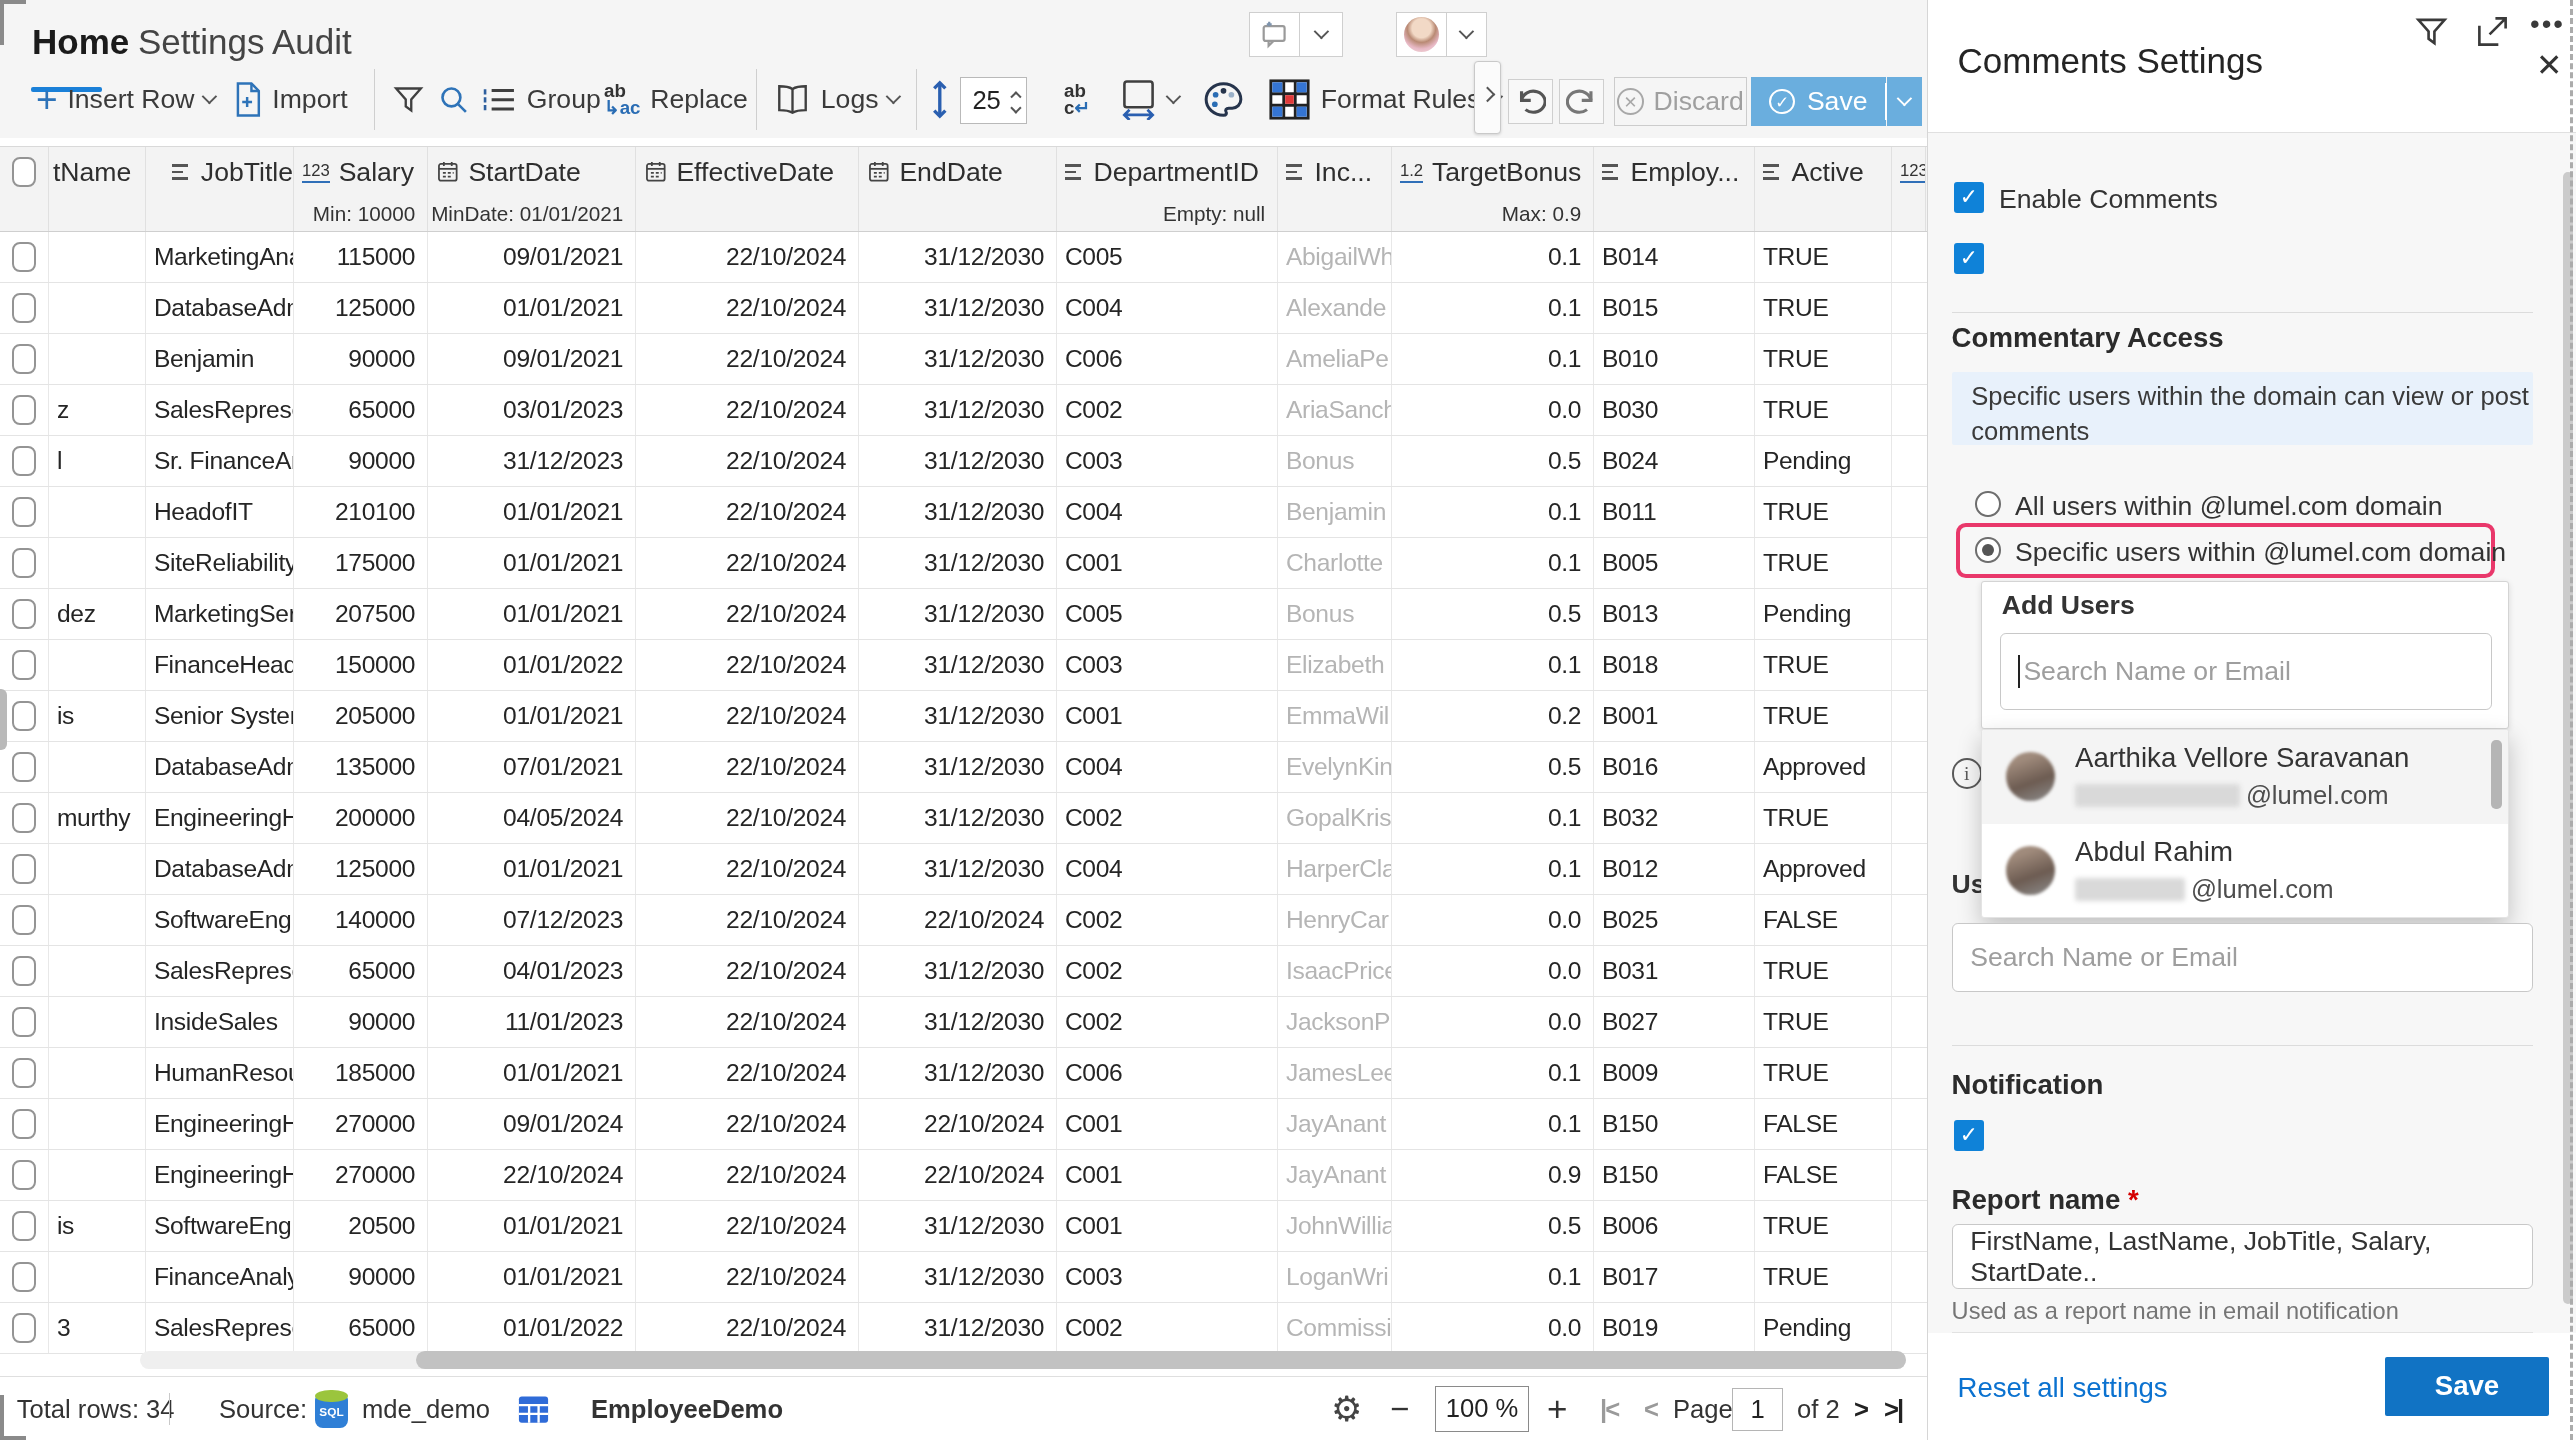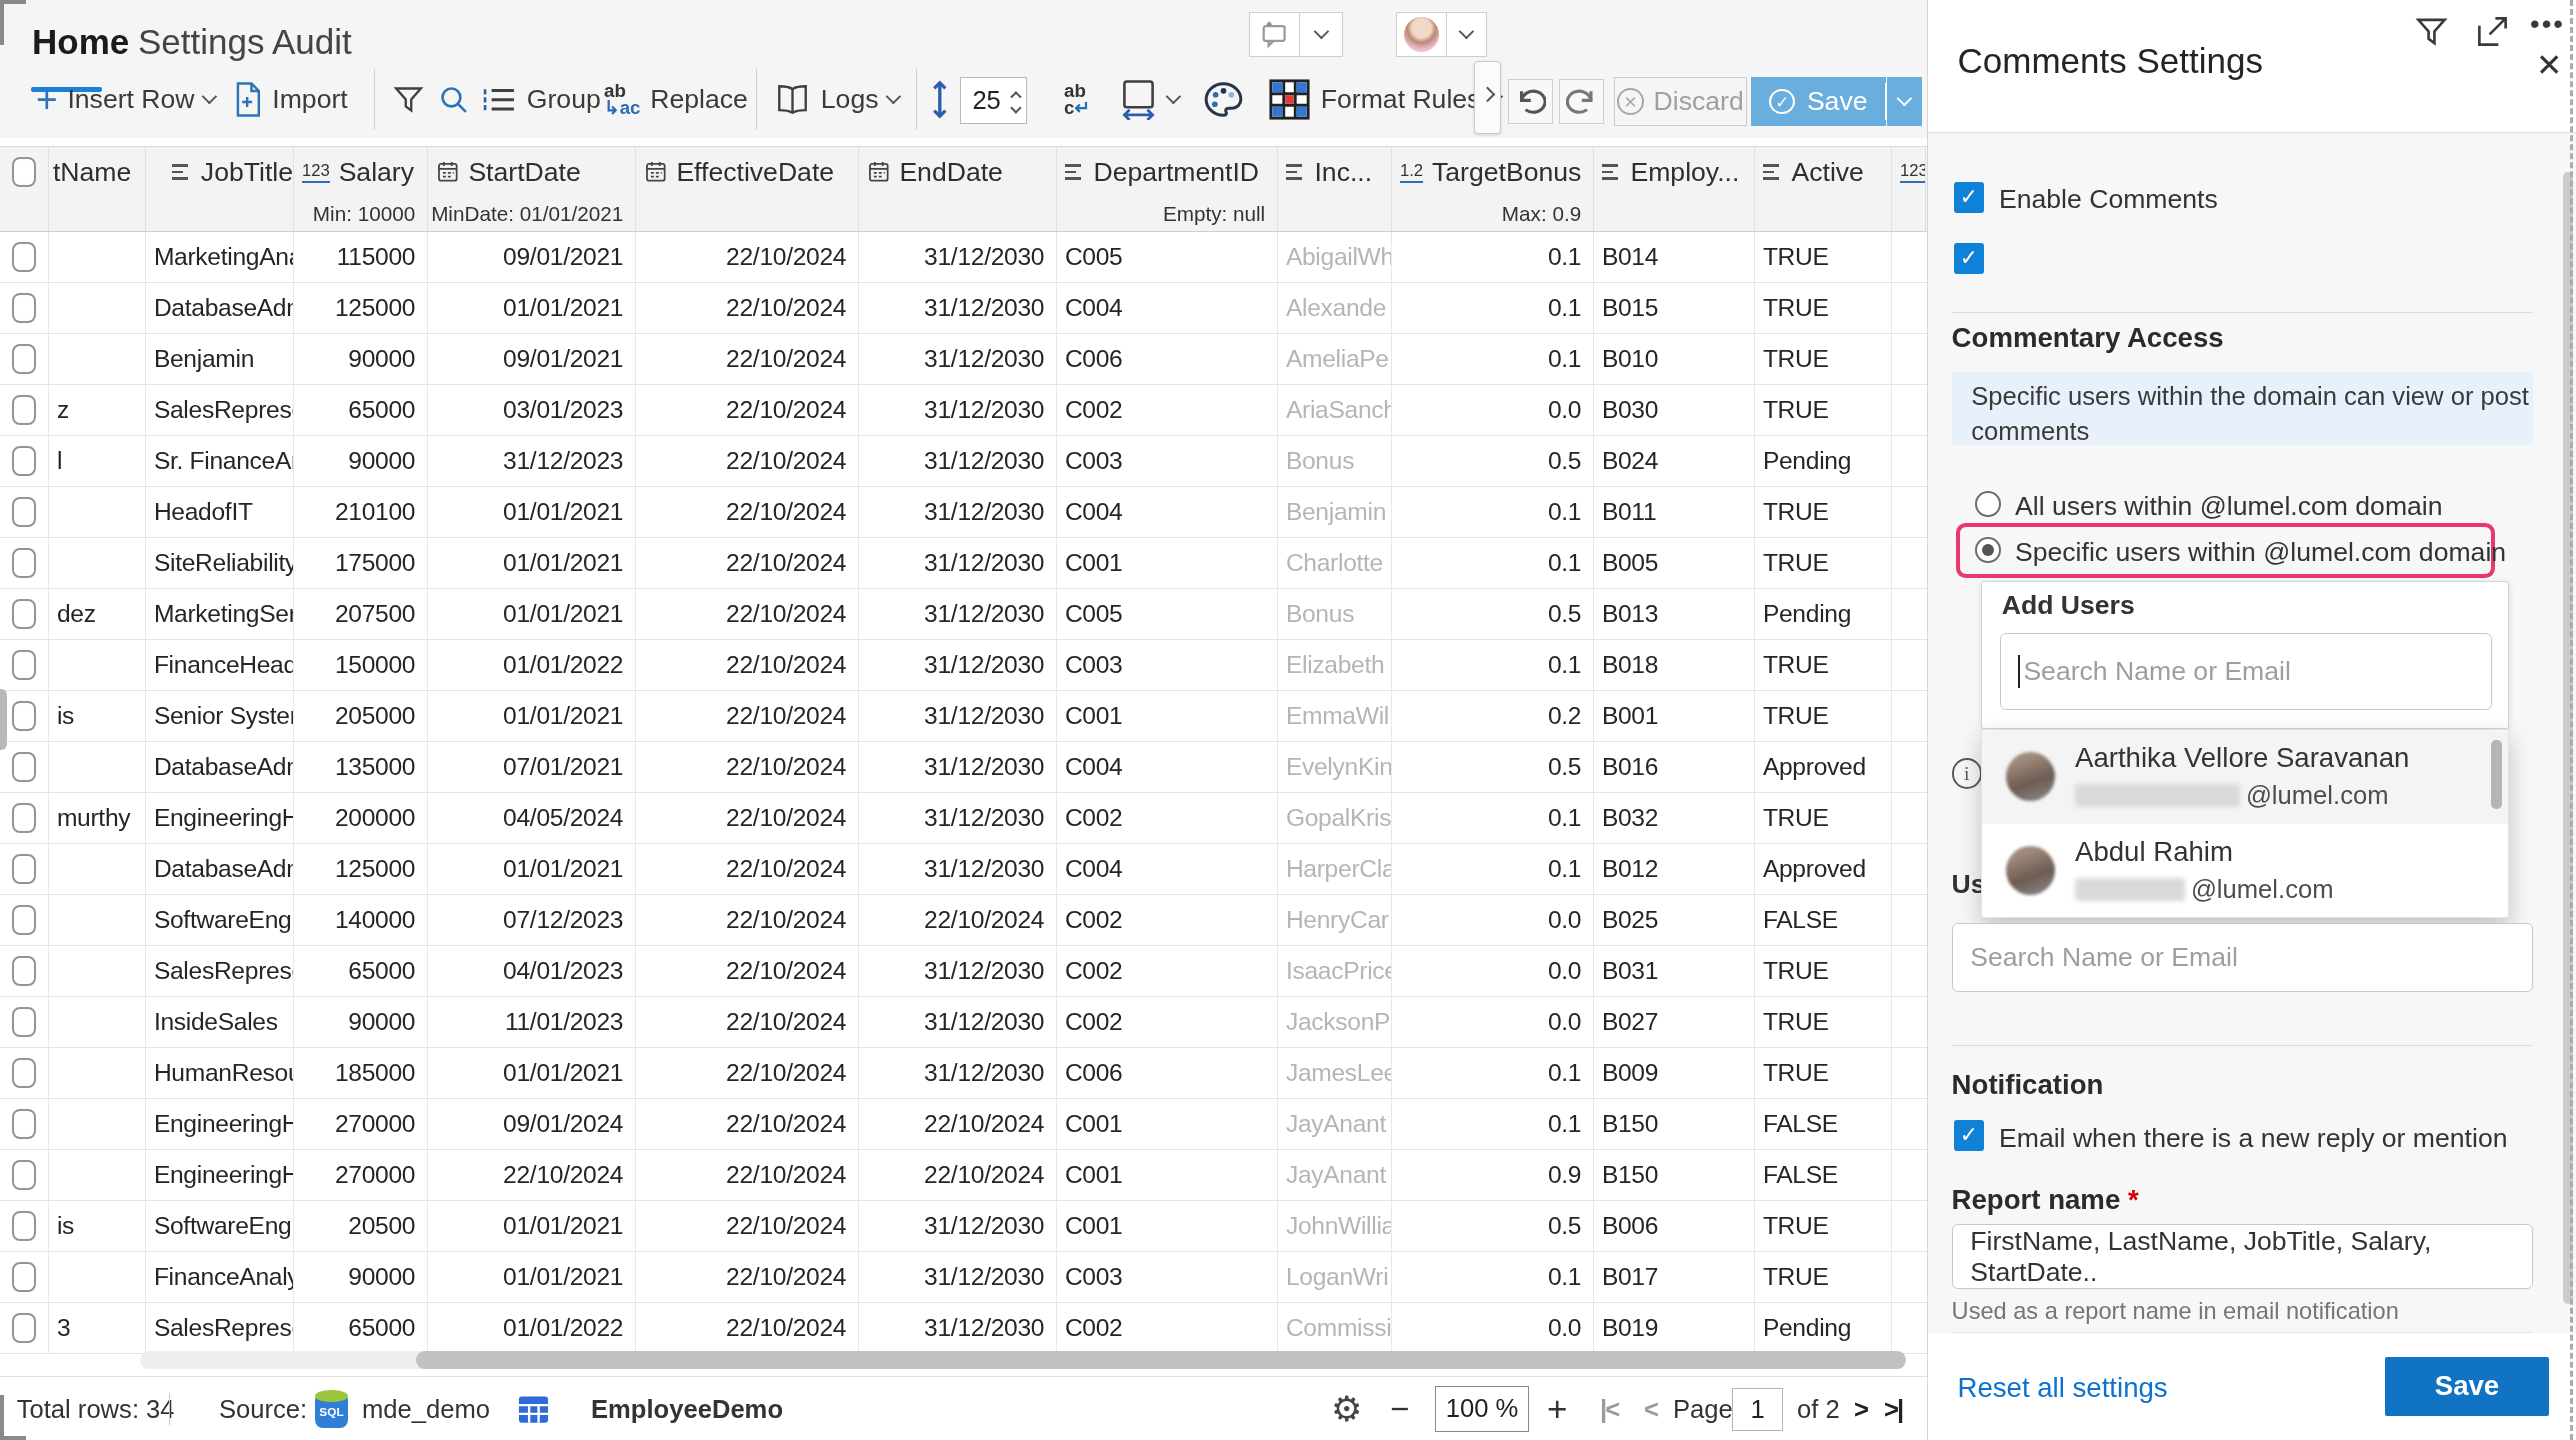--- a/index.html
+++ b/index.html
@@ -879,21 +879,20 @@
           <div class="dd-thumb"></div>
         </div>
 
       <div class="search-input" style="position:absolute;left:23.6px;top:790px;width:581px;height:69px;">
         <span>Search Name or Email</span>
       </div>
 
       <div class="line" style="left:23.6px;top:912px;width:581px;"></div>
       <div class="p-h" style="left:23.6px;top:936px;">Notification</div>
       <div class="chk" style="left:25.6px;top:987px;">✓</div>
-      <div class="p-label" style="left:71px;top:990px;">Email when there is a new reply or mention</div>
 
       <div class="p-h" style="left:23.6px;top:1051px;">
         <span>Report name</span> <span style="color:#d40000;">*</span>
       </div>
       <div class="search-input" style="position:absolute;left:23.6px;top:1091px;width:581px;height:65px;color:#333;">
         <span>FirstName, LastName, JobTitle, Salary, StartDate..</span>
       </div>
       <div class="p-label" style="left:23.6px;top:1165px;font-size:23.6px;color:#757575;">Used as a report name in email notification</div>
       <div class="line" style="left:23.6px;top:1199px;width:581px;background:#e2e2e2;"></div>
     </div>

